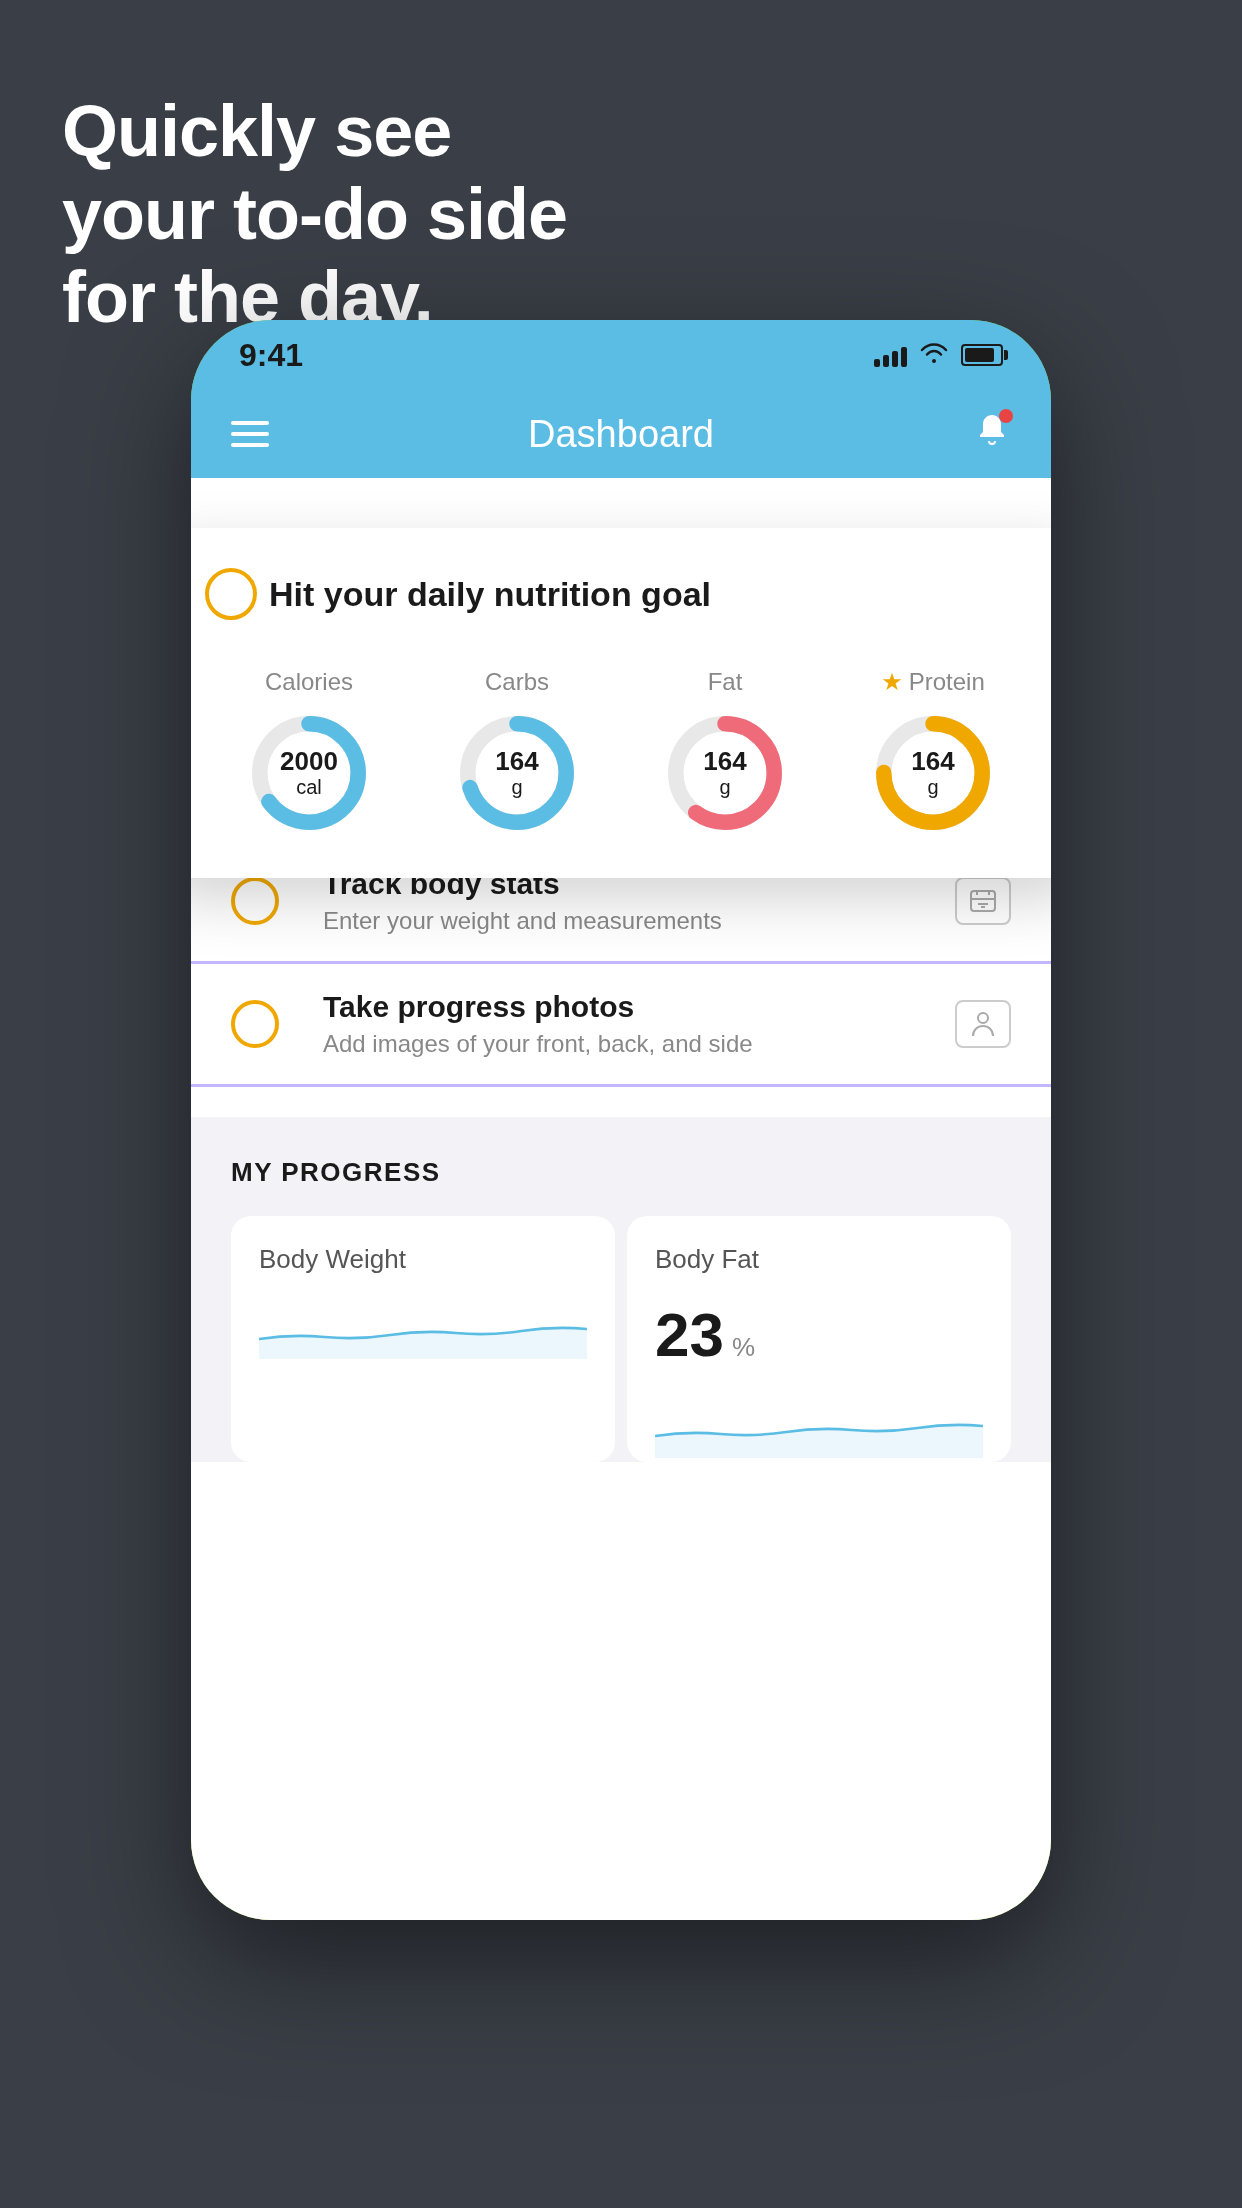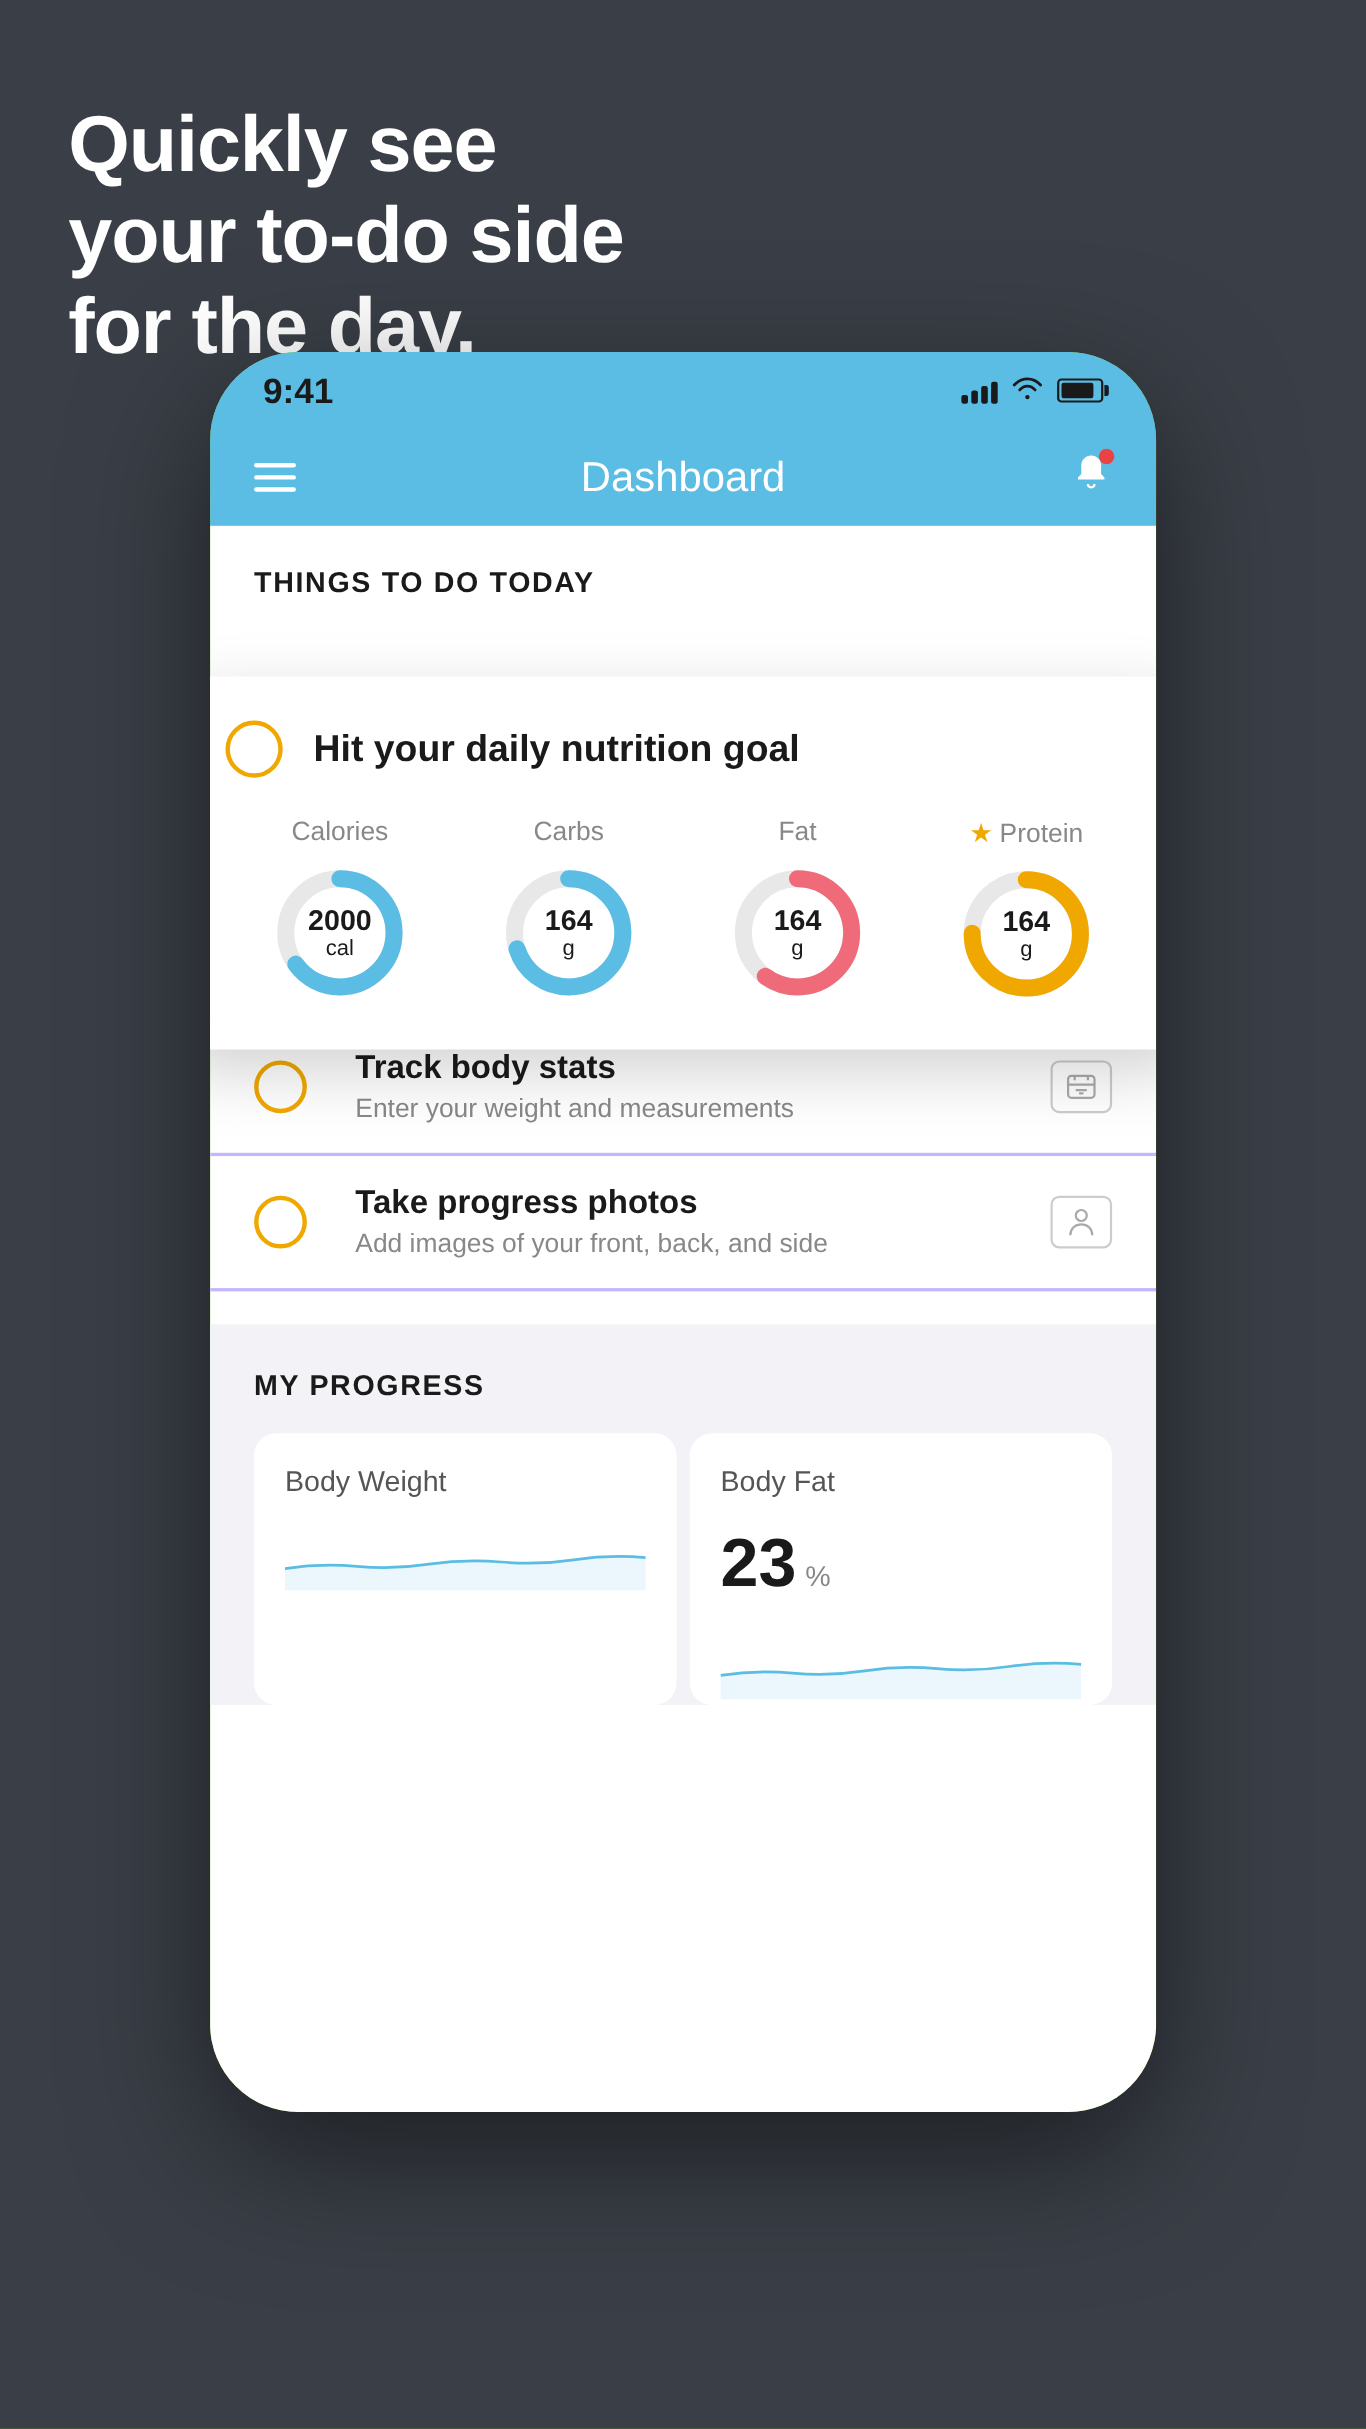--- a/index.html
+++ b/index.html
@@ -188,22 +188,22 @@
       background: white;
       border-radius: 24px;
       box-shadow: 0 20px 60px rgba(0,0,0,0.18);
       padding: 40px 44px;
       z-index: 10;
     }
 
     .card-header {
       display: flex;
       align-items: center;
-      gap: 28px;
-      margin-bottom: 36px;
+      gap: 12px;
+      margin-bottom: 48px;
     }
 
     .circle-check {
       width: 52px;
       height: 52px;
       border-radius: 50%;
       border: 4px solid #f0a800;
       flex-shrink: 0;
     }
 
@@ -432,21 +432,20 @@
       <div class="bell-icon">
         <svg width="38" height="38" viewBox="0 0 38 38" fill="none">
           <path d="M19 4C14 4 10 8 10 13v8l-3 3v2h24v-2l-3-3v-8c0-5-4-9-9-9z" fill="white"></path>
           <path d="M16 30c0 1.7 1.3 3 3 3s3-1.3 3-3" stroke="white" stroke-width="2" fill="none"></path>
         </svg>
         <div class="bell-dot"></div>
       </div>
     </div>
 
     <div class="content">
-      <div class="section-header">THINGS TO DO TODAY</div>
 
       <div style="position:relative; padding: 0 30px;">
         <div class="floating-card">
           <div class="card-header">
             <div class="circle-check" style="border-color:#f0a800;"></div>
             <span class="card-title">Hit your daily nutrition goal</span>
           </div>
           <div class="nutrition-circles">
 
             <div class="nutrition-item">

